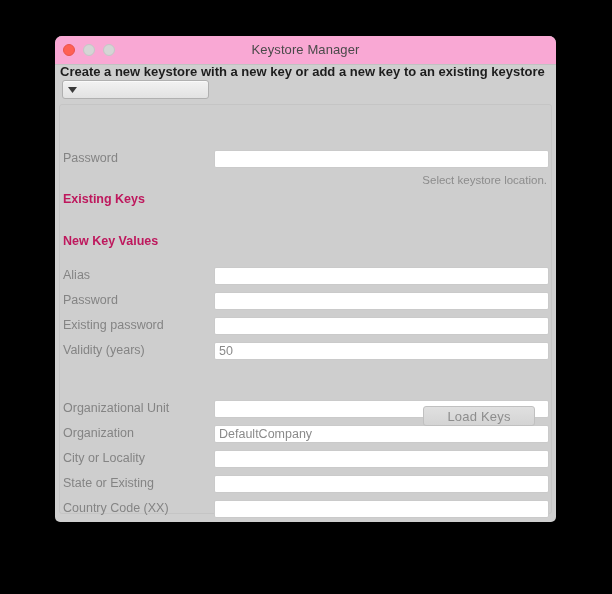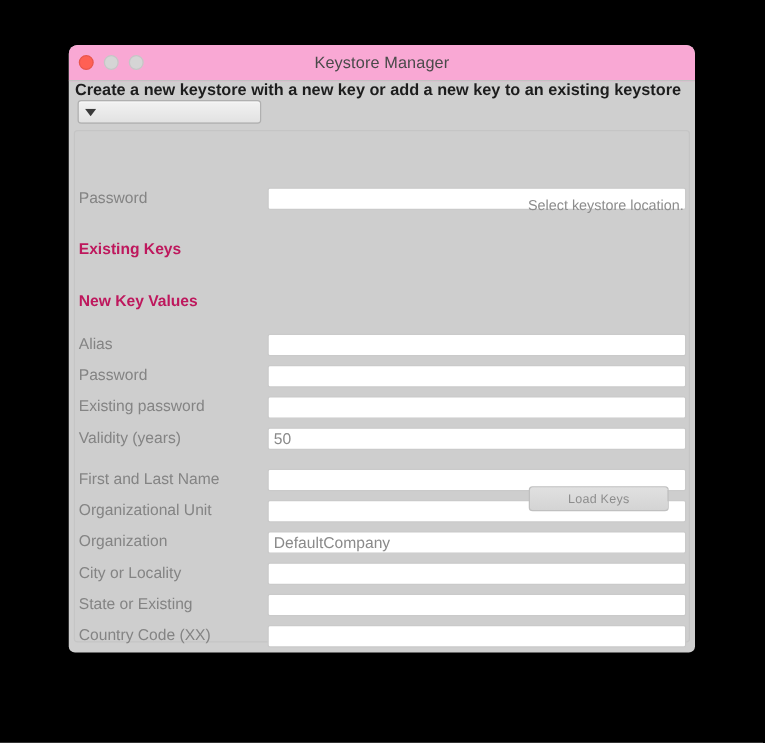--- a/index.html
+++ b/index.html
@@ -161,28 +161,28 @@
     font-size: 12.5px;
     font-weight: bold;
     color: #be185d;
     white-space: nowrap;
   }
 
   
   #load-keys {
     position: absolute;
     left: 368px;
-    top: 353px;
+    top: 370px;
     width: 112px;
     height: 20px;
     background: linear-gradient(#e0e0e0, #d4d4d4);
     border: 1px solid #c0c0c0;
     border-radius: 3px;
     box-sizing: border-box;
-    font-size: 10px;
+    font-size: 13px;
     color: #8d8d8d;
     display: flex;
     align-items: center;
     justify-content: center;
     letter-spacing: 0.2px;
   }
 </style>
 </head>
 <body>
 
@@ -207,21 +207,21 @@
     </span>
   </div>
 
   <div id="panel">
 
     <div class="row" style="top:44px;">
       <span class="lbl">Password</span>
       <div class="field"></div>
     </div>
 
-    <div class="hint" style="top:54px;margin-left:16px;">Select keystore location.</div>
+    <div class="hint" style="top:69px;margin-left:16px;">Select keystore location.</div>
 
     <div class="section-head" style="top:87px;">Existing Keys</div>
 
     <div class="section-head" style="top:129px;">New Key Values</div>
 
     <div class="row" style="top:161px;">
       <span class="lbl">Alias</span>
       <div class="field"></div>
     </div>
 
@@ -233,24 +233,20 @@
     <div class="row" style="top:211px;">
       <span class="lbl">Existing password</span>
       <div class="field"></div>
     </div>
 
     <div class="row" style="top:236px;">
       <span class="lbl">Validity (years)</span>
       <div class="field">50</div>
     </div>
 
-    <div class="row" style="top:269px;">
-      <span class="lbl">First and Last Name</span>
-      <div class="field"></div>
-    </div>
 
     <div class="row" style="top:294px;">
       <span class="lbl">Organizational Unit</span>
       <div class="field"></div>
     </div>
 
     <div class="row" style="top:319px;">
       <span class="lbl">Organization</span>
       <div class="field">DefaultCompany</div>
     </div>

